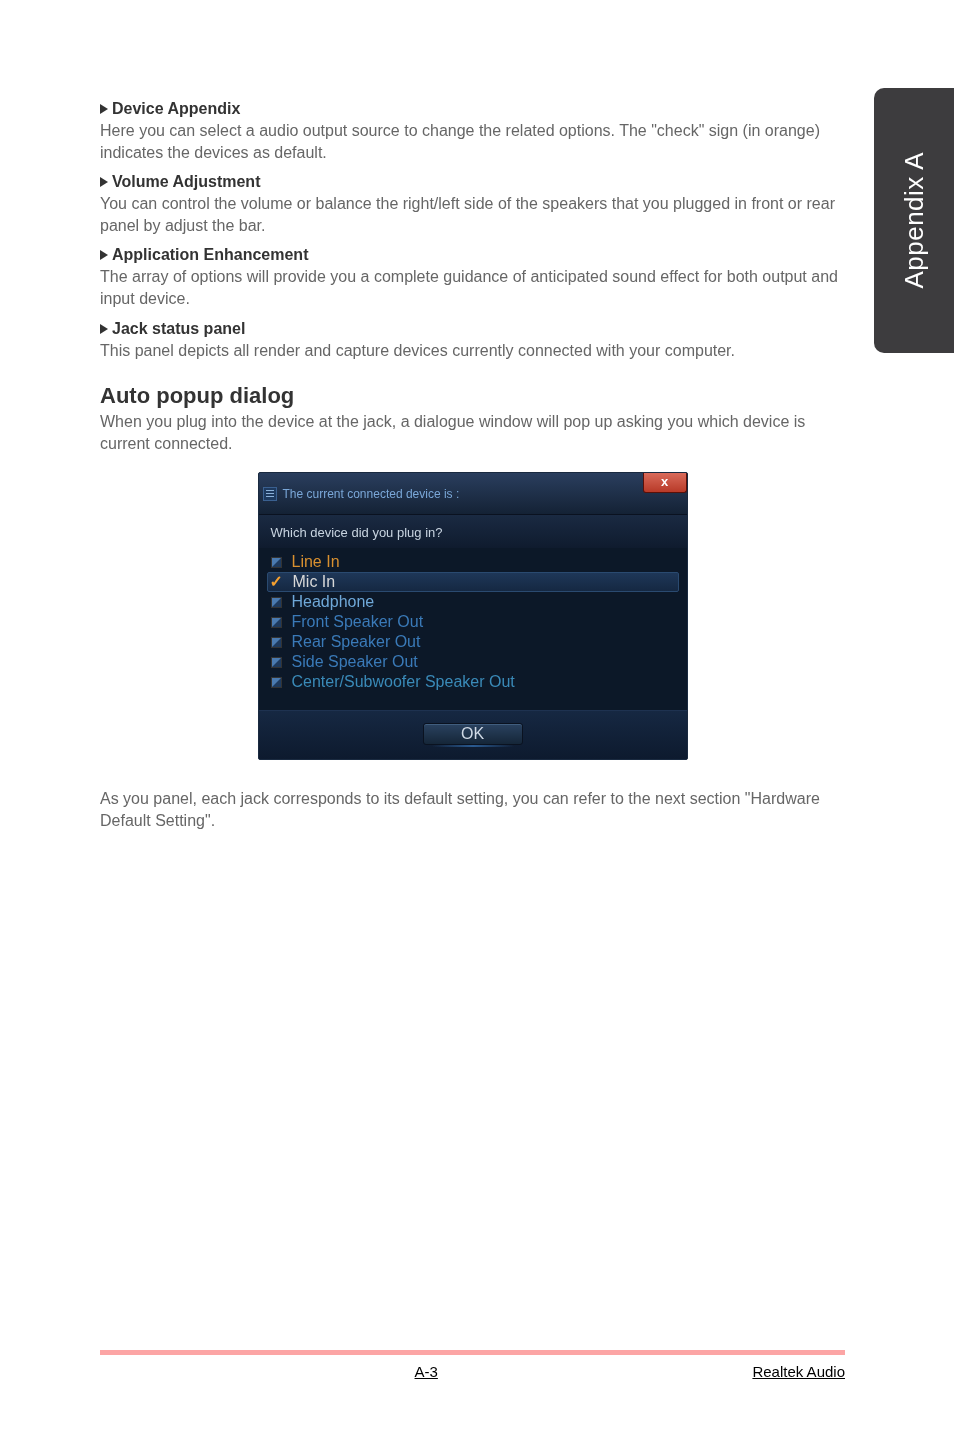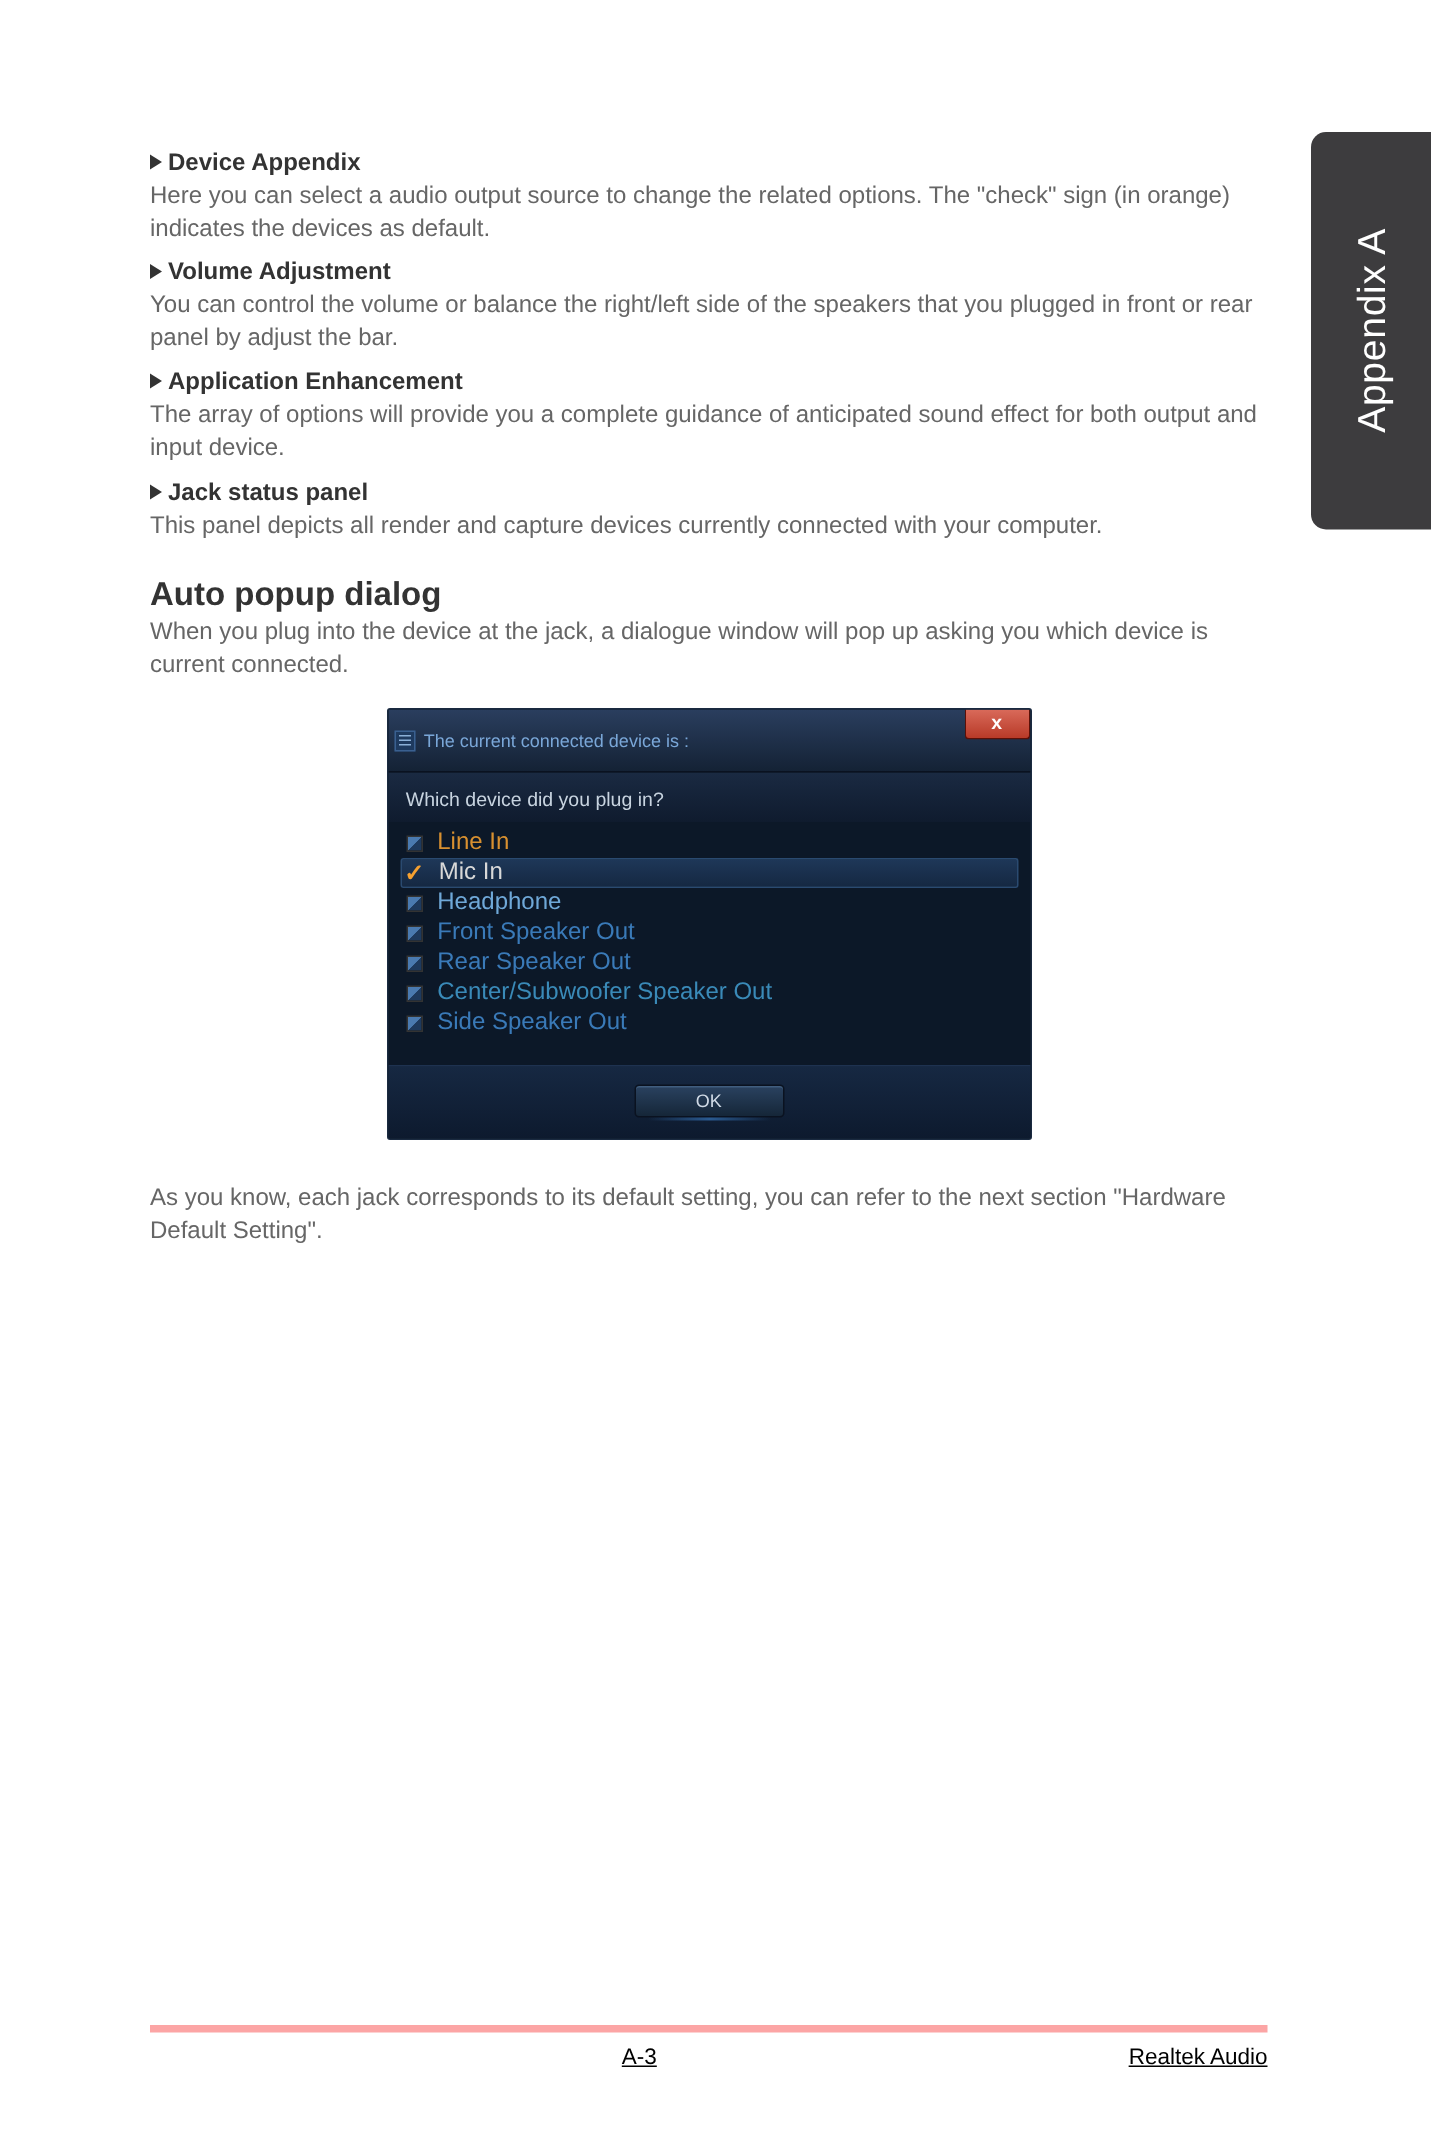--- a/index.html
+++ b/index.html
@@ -175,21 +175,21 @@
     display: flex;
     justify-content: center;
     border-top: 1px solid #1e3250;
   }
   .ok-btn {
     width: 100px; height: 22px;
     background: linear-gradient(#2a4260, #152638);
     border: 1px solid #0a1220;
     border-radius: 3px;
     color: #d0dae6;
-    font-size: 12px;
+    font-size: 16px;
     display: flex;
     align-items: center;
     justify-content: center;
     box-shadow: inset 0 1px 0 rgba(120,160,200,0.3);
     position: relative;
   }
   .ok-btn::after{
     content:"";
     position:absolute;
     left:8px; right:8px; bottom:-3px;
@@ -268,34 +268,34 @@
           <div class="dlg-item">
             <div class="jack-box"></div>
             <span class="lab c-front">Front Speaker Out</span>
           </div>
           <div class="dlg-item">
             <div class="jack-box"></div>
             <span class="lab c-rear">Rear Speaker Out</span>
           </div>
           <div class="dlg-item">
             <div class="jack-box"></div>
+            <span class="lab c-side">Side Speaker Out</span>
+          </div>
+          <div class="dlg-item">
+            <div class="jack-box"></div>
             <span class="lab c-center">Center/Subwoofer Speaker Out</span>
-          </div>
-          <div class="dlg-item">
-            <div class="jack-box"></div>
-            <span class="lab c-side">Side Speaker Out</span>
           </div>
         </div>
       <div class="dlg-footer">
         <div class="ok-btn">OK</div>
       </div>
     </div>
   </div>
 
-  <div class="body-text" style="margin-top:28px">As you know, each jack corresponds to its default setting, you can refer to the next section "Hardware Default Setting".</div>
+  <div class="body-text" style="margin-top:28px">As you panel, each jack corresponds to its default setting, you can refer to the next section "Hardware Default Setting".</div>
 
 </div>
 
 <div class="footer">
   <span></span>
   <span class="pn">A-3</span>
   <span>Realtek Audio</span>
 </div>
 
 </body></html>

